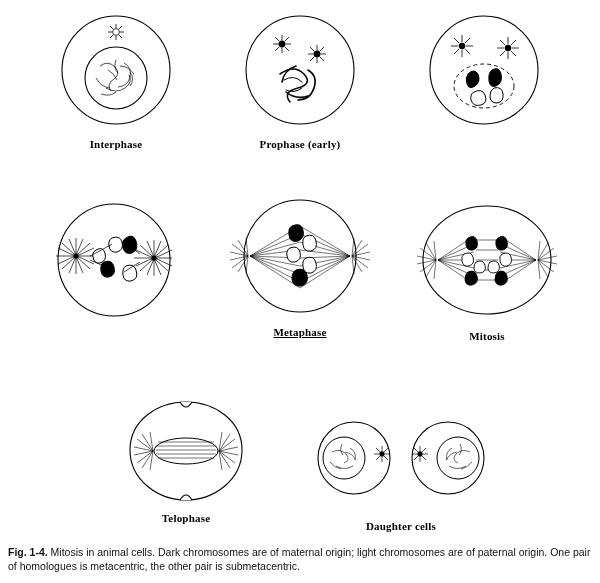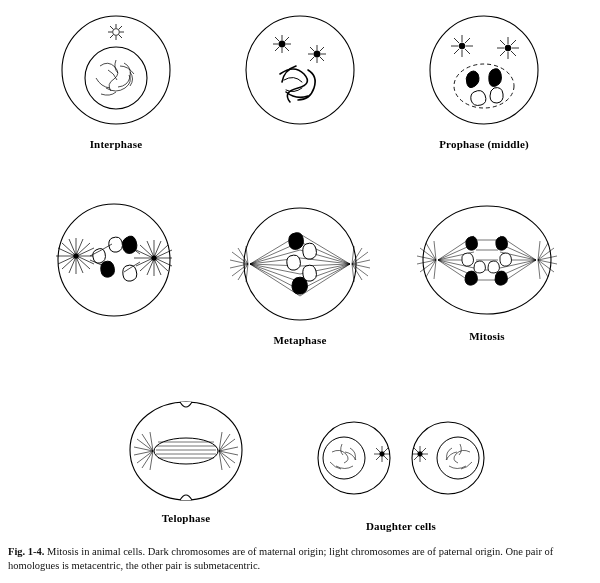--- a/index.html
+++ b/index.html
@@ -41,21 +41,21 @@
     display: block;
     overflow: visible;
   }
   .caption {
     position: absolute;
     left: 8px;
     top: 545px;
     width: 584px;
     font-size: 10.5px;
     line-height: 1.35;
-    font-family: Liberation Serif, serif;
+    font-family: Liberation Sans, sans-serif;
     color: #111111;
   }
   .fig-num {
     font-weight: bold;
   }
 </style>
 </head>
 <body>
 
 <div id="figure">
@@ -125,20 +125,21 @@
           <path d="M86 62 q10 6 6 18 q-4 12 -16 12"></path>
           <path d="M64 84 q10 8 22 4"></path>
           <path d="M74 58 q-12 4 -14 16"></path>
         </g>
         <g stroke="#000000" stroke-width="1.0" fill="none" stroke-linecap="round">
           <path d="M62 72 q10 -6 18 2"></path>
           <path d="M80 80 q-8 6 -16 2"></path>
         </g>
       </svg>
     </div>
+    <div class="cell-label">Prophase (early)</div>
   </div>
 
   <div class="cell-panel" style="left:406px; top:8px; width:156px;">
     <div class="cell-art">
       <svg width="156" height="124" viewBox="0 0 156 124">
         <circle cx="78" cy="62" r="54" fill="#ffffff" stroke="#000000" stroke-width="1.1"></circle>
         <g stroke="#000000" stroke-width="0.8" fill="none">
           <g transform="translate(56,38)">
             <circle cx="0" cy="0" r="3" fill="#000000"></circle>
             <line x1="0" y1="-4" x2="0" y2="-11"></line>
@@ -166,21 +167,20 @@
         <g fill="#000000" stroke="#000000" stroke-width="1">
           <path d="M62 66 q6 -6 10 0 q3 8 -3 12 q-6 4 -8 -2 q-2 -6 1 -10 z"></path>
           <path d="M86 62 q7 -4 9 4 q2 9 -5 12 q-6 2 -7 -5 q-1 -8 3 -11 z"></path>
         </g>
         <g fill="#ffffff" stroke="#000000" stroke-width="1">
           <path d="M68 84 q8 -4 11 3 q3 8 -4 10 q-8 2 -10 -5 q-1 -6 3 -8 z"></path>
           <path d="M88 80 q8 -2 9 6 q1 8 -6 9 q-7 0 -7 -7 q0 -6 4 -8 z"></path>
         </g>
       </svg>
     </div>
-    <div class="cell-label">Prophase (middle)</div>
   </div>
 
   <div class="cell-panel" style="left:30px; top:196px; width:168px;">
     <div class="cell-art">
       <svg width="168" height="128" viewBox="0 0 168 128">
         <circle cx="84" cy="64" r="56" fill="#ffffff" stroke="#000000" stroke-width="1.1"></circle>
         <g stroke="#000000" stroke-width="0.7" fill="none">
           <g transform="translate(46,60)">
             <circle cx="0" cy="0" r="2.6" fill="#000000"></circle>
             <line x1="0" y1="-3" x2="0" y2="-18"></line>
@@ -232,21 +232,21 @@
         <g stroke="#000000" stroke-width="0.7" fill="none">
           <path d="M60 60 q12 -6 22 -12"></path>
           <path d="M60 64 q12 6 22 8"></path>
           <path d="M110 58 q-10 -8 -18 -12"></path>
           <path d="M110 66 q-10 6 -16 10"></path>
         </g>
       </svg>
     </div>
   </div>
 
-  <div class="cell-panel" style="left:216px; top:200px; width:168px;">
+  <div class="cell-panel" style="left:216px; top:192px; width:168px;text-decoration:underline;">
     <div class="cell-art">
       <svg width="168" height="128" viewBox="0 0 168 128">
         <circle cx="84" cy="64" r="56" fill="#ffffff" stroke="#000000" stroke-width="1.1"></circle>
         <g stroke="#000000" stroke-width="0.55" fill="none">
           <g>
             <line x1="34" y1="64" x2="84" y2="34"></line>
             <line x1="34" y1="64" x2="84" y2="42"></line>
             <line x1="34" y1="64" x2="84" y2="50"></line>
             <line x1="34" y1="64" x2="84" y2="58"></line>
             <line x1="34" y1="64" x2="84" y2="66"></line>

